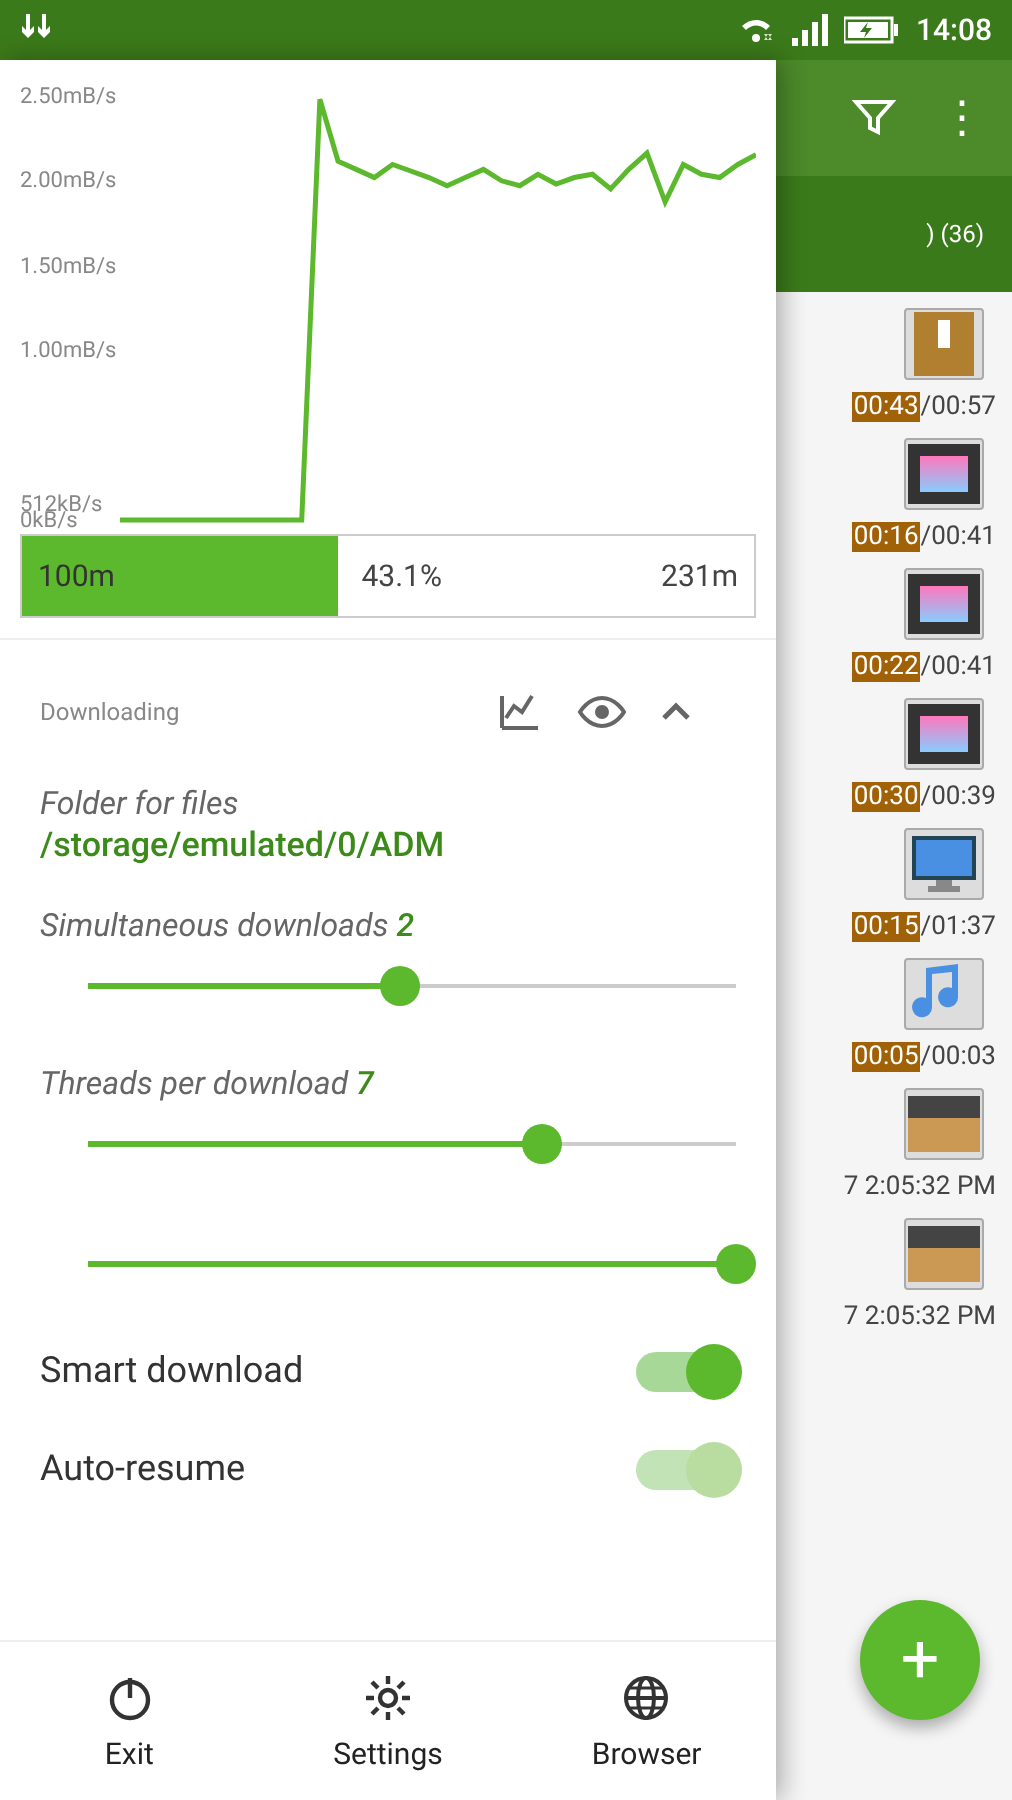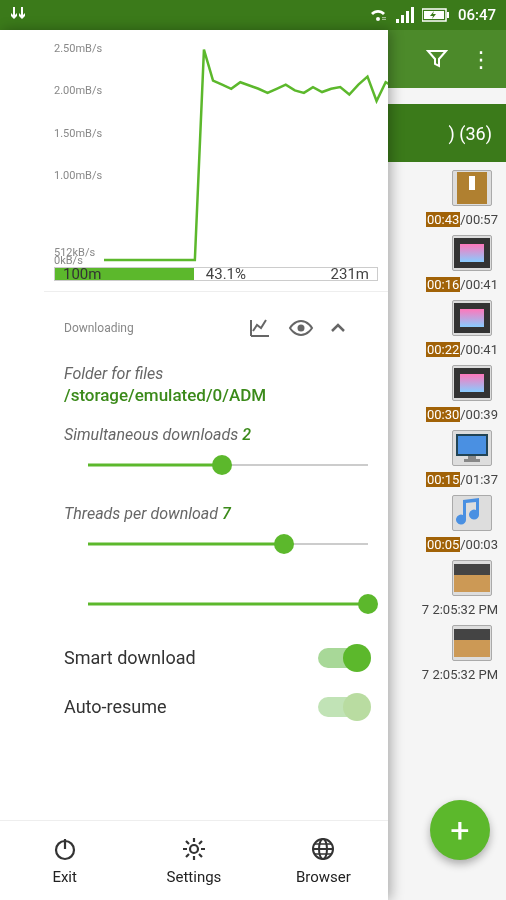--- a/index.html
+++ b/index.html
@@ -5,37 +5,37 @@
 * { margin: 0; padding: 0; box-sizing: border-box; }
 body { width: 506px; height: 900px; font-family: Roboto, Arial, sans-serif; background: #fff; overflow: hidden; position: relative; }
 
 .status-bar { height: 30px; background: #3b7a1a; color: #fff; display: flex; align-items: center; justify-content: space-between; padding: 0 10px; font-size: 15px; }
 .status-left { display: flex; gap: 6px; }
 .status-right { display: flex; align-items: center; gap: 8px; }
 .status-time { font-weight: 500; }
 
 .bg-app { position: absolute; top: 30px; right: 0; width: 118px; height: 870px; background: #f5f5f5; }
 .bg-header { height: 58px; background: #4c8a2a; display:flex; align-items:center; justify-content:flex-end; gap:22px; padding:0 14px; }
-.bg-sub { background:#3b7a1a; color:#fff; padding:10px 14px; font-size:18px; text-align:right; height:58px; display:flex; align-items:center; justify-content:flex-end;margin-top:16px;}
+.bg-sub { background:#3b7a1a; color:#fff; padding:10px 14px; font-size:12px; text-align:right; height:58px; display:flex; align-items:center; justify-content:flex-end;}
 .bg-list { padding: 4px 0; }
 .bg-item { padding: 4px 8px 4px 0; }
 .bg-thumb { width:40px; height:36px; margin-left:auto; margin-right:6px; background:#ddd; border:1px solid #aaa; border-radius:2px; display:flex; align-items:center; justify-content:center;}
 .bg-time { font-size:13px; color:#444; text-align:right; margin-top:6px; white-space:nowrap;}
 .bg-time .hi { background:#a16207; color:#fff; padding:0 1px;}
 .fab { position:absolute; bottom:40px; right:16px; width:60px; height:60px; background:#5cb82c; border-radius:50%; display:flex; align-items:center; justify-content:center; box-shadow:0 4px 8px rgba(0,0,0,0.3); font-size:34px; color:#fff; }
 
 .panel { position:absolute; top:30px; left:0; width:388px; height:870px; background:#fff; box-shadow:3px 0 12px rgba(0,0,0,0.3); display:flex; flex-direction:column; }
-.panel-scroll { flex:1; overflow:hidden;padding-left:44px; }
+.panel-scroll { flex:1; overflow:hidden; }
 
 .chart-area { padding: 10px 10px 0 10px; }
 .chart-box { height:228px; position:relative; border-bottom:1px solid #ccc;}
 .y-label { position:absolute; left:0; font-size:11px; color:#888; transform:translateY(-50%); }
 .chart-line { position:absolute; left:50px; right:0; top:0; bottom:0; }
 
-.progress-row { display:flex; align-items:center; height:14px; font-size:15px; color:#444; border:1px solid #ccc; margin-top:-1px;}
+.progress-row { display:flex; align-items:center; height:42px; font-size:15px; color:#444; border:1px solid #ccc; margin-top:-1px;}
 .progress-fill { background:#5cb82c; height:100%; display:flex; align-items:center; padding-left:8px; color:#333;}
 .progress-mid { flex:1; padding-left:12px;}
 .progress-right { padding-right:8px;}
 
 .divider { height:1px; background:#eee; margin:10px 0;}
 
 .section-head { display:flex; align-items:center; padding:14px 20px; color:#888; font-size:12px;}
 .section-title { flex:1; }
 .head-icon { width:40px; text-align:center; color:#666; font-size:20px;}
 
@@ -89,21 +89,21 @@
         </svg>
       </span>
     <span>
         <svg width="28" height="14" viewBox="0 0 28 14">
           <rect x="0" y="1" width="24" height="12" stroke="#fff" fill="none" stroke-width="1.5"></rect>
           <rect x="2" y="3" width="20" height="8" fill="#fff"></rect>
           <rect x="25" y="4" width="2" height="6" fill="#fff"></rect>
           <path d="M12 3l-4 5h3l-1 3 4-5h-3z" fill="#3b7a1a"></path>
         </svg>
       </span>
-    <span class="status-time">06:47</span>
+    <span class="status-time">14:08</span>
   </div>
 </div>
 
 <div class="bg-app">
   <div class="bg-header">
     <span>
         <svg width="22" height="22" viewBox="0 0 22 22">
           <path d="M2 3h18l-7 8v7l-4-2v-5z" fill="none" stroke="#fff" stroke-width="2"></path>
         </svg>
       </span>

